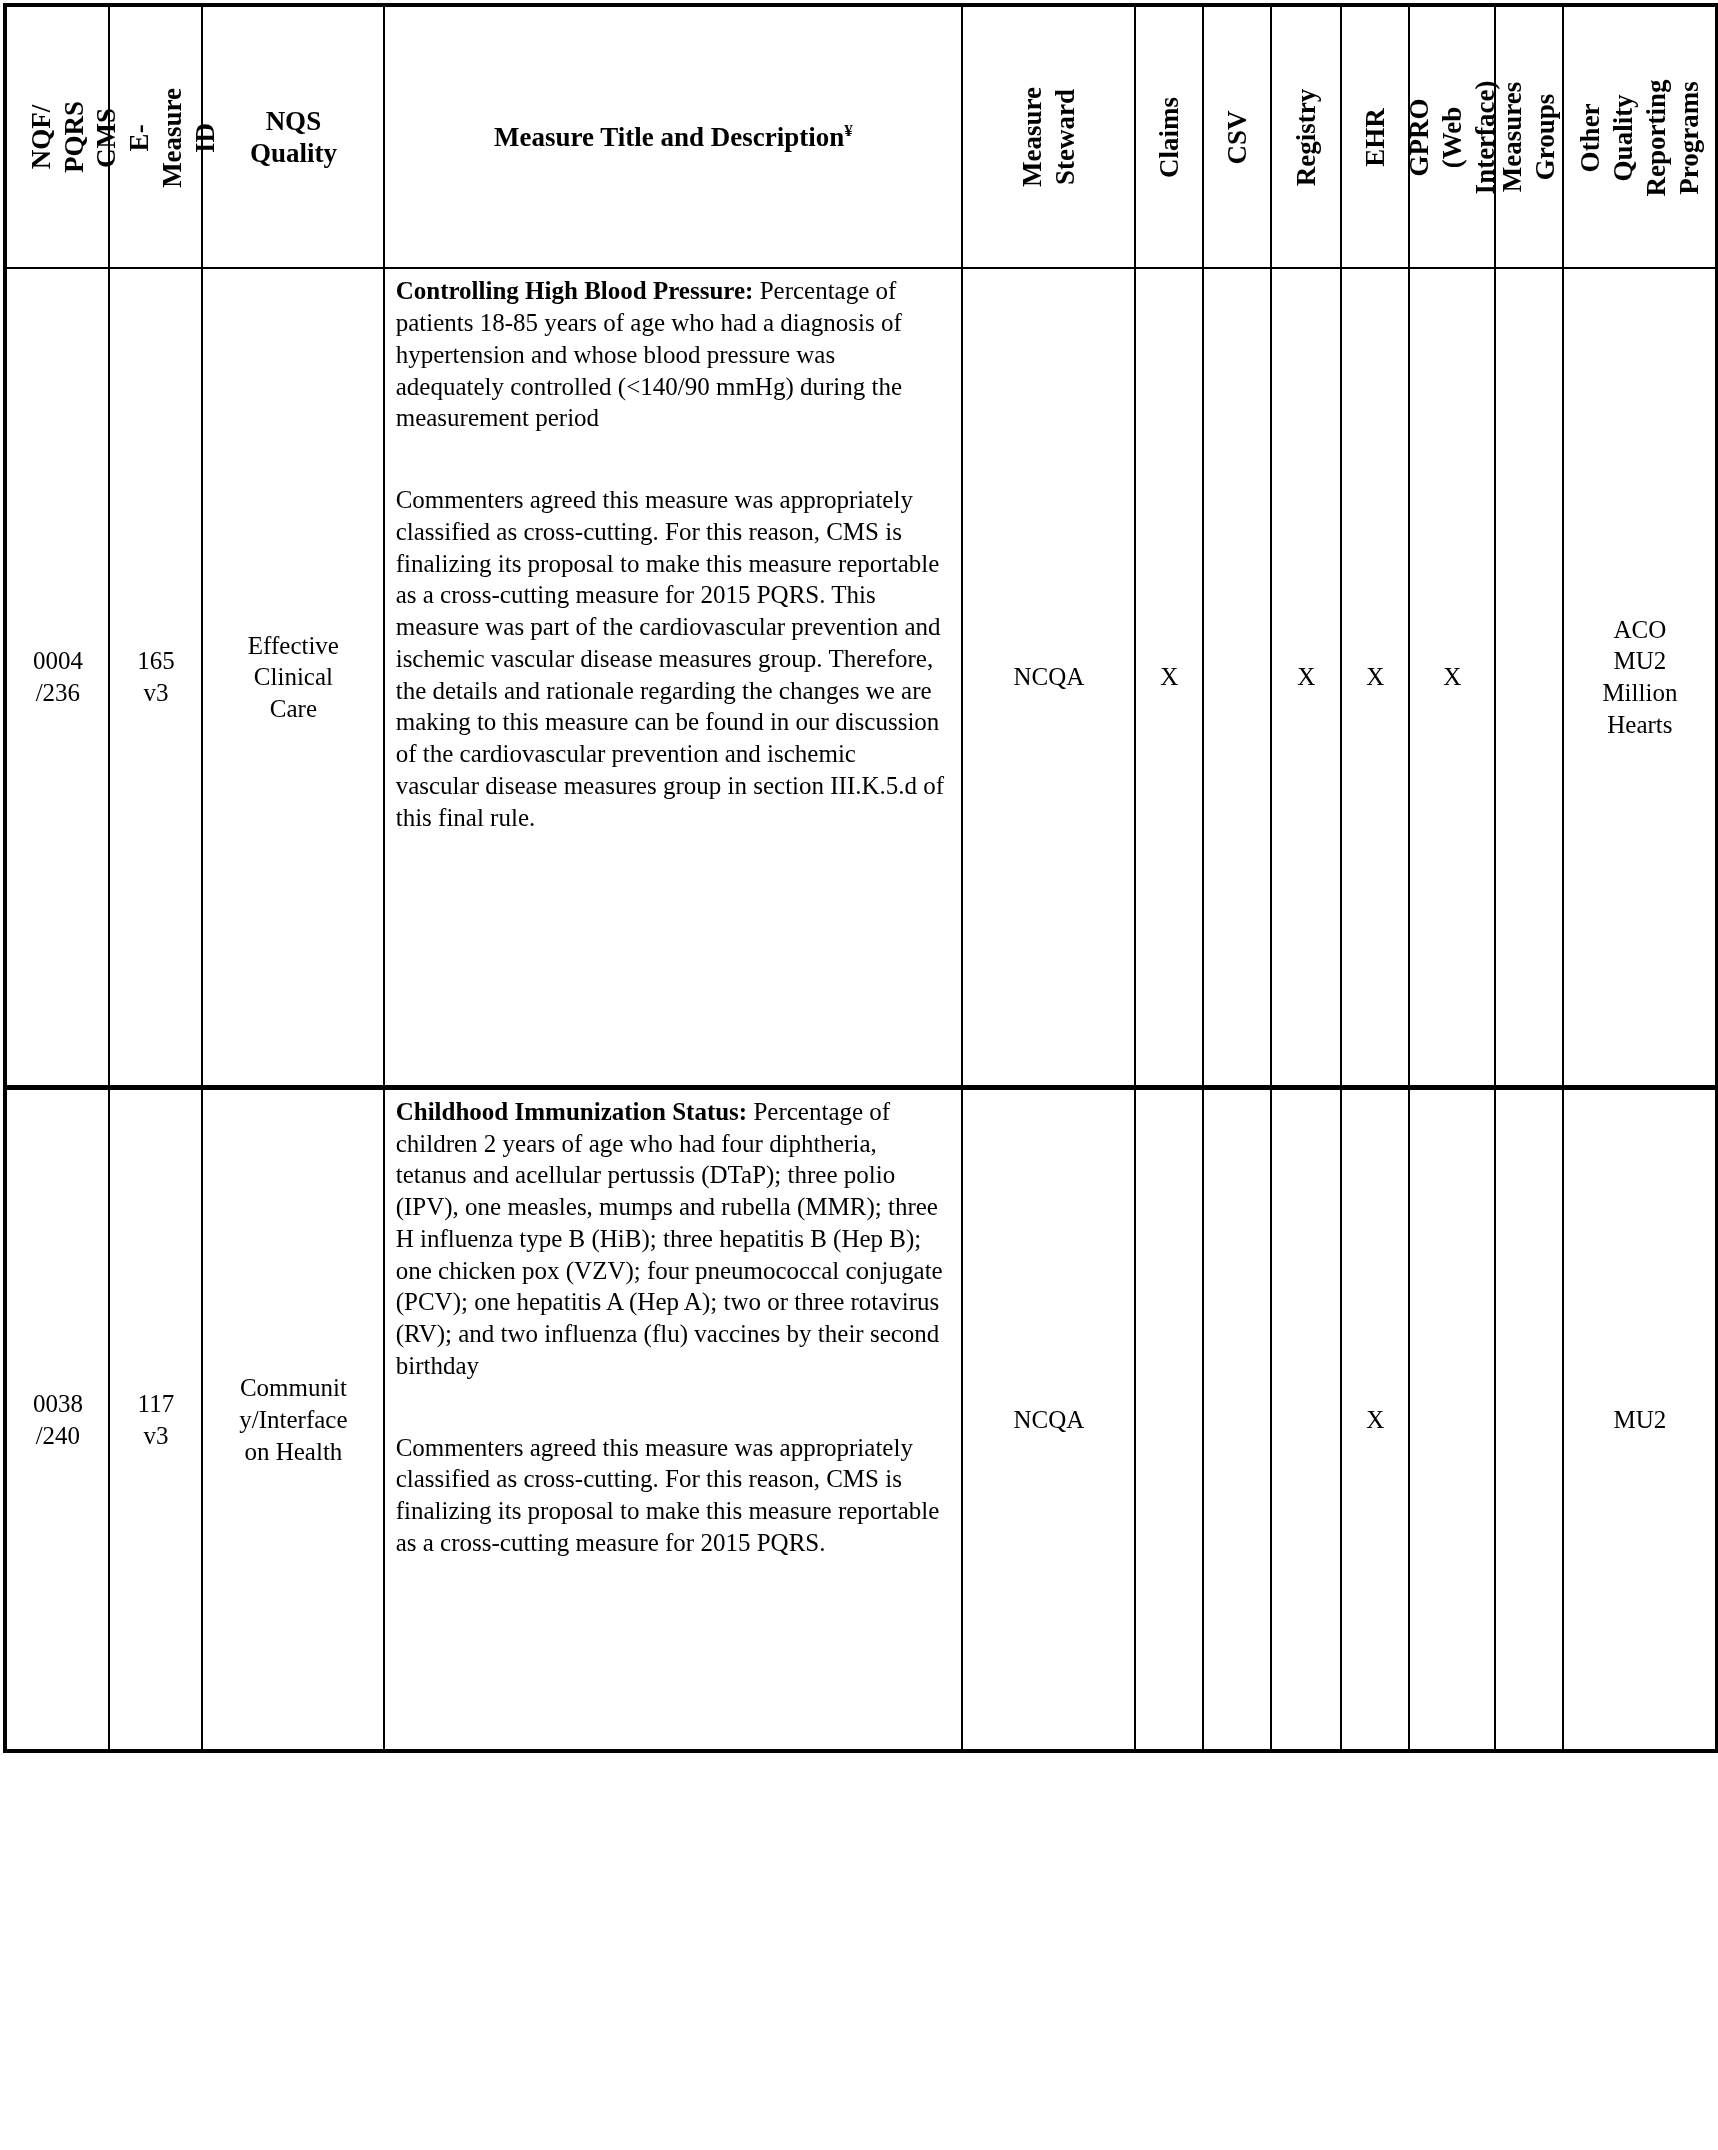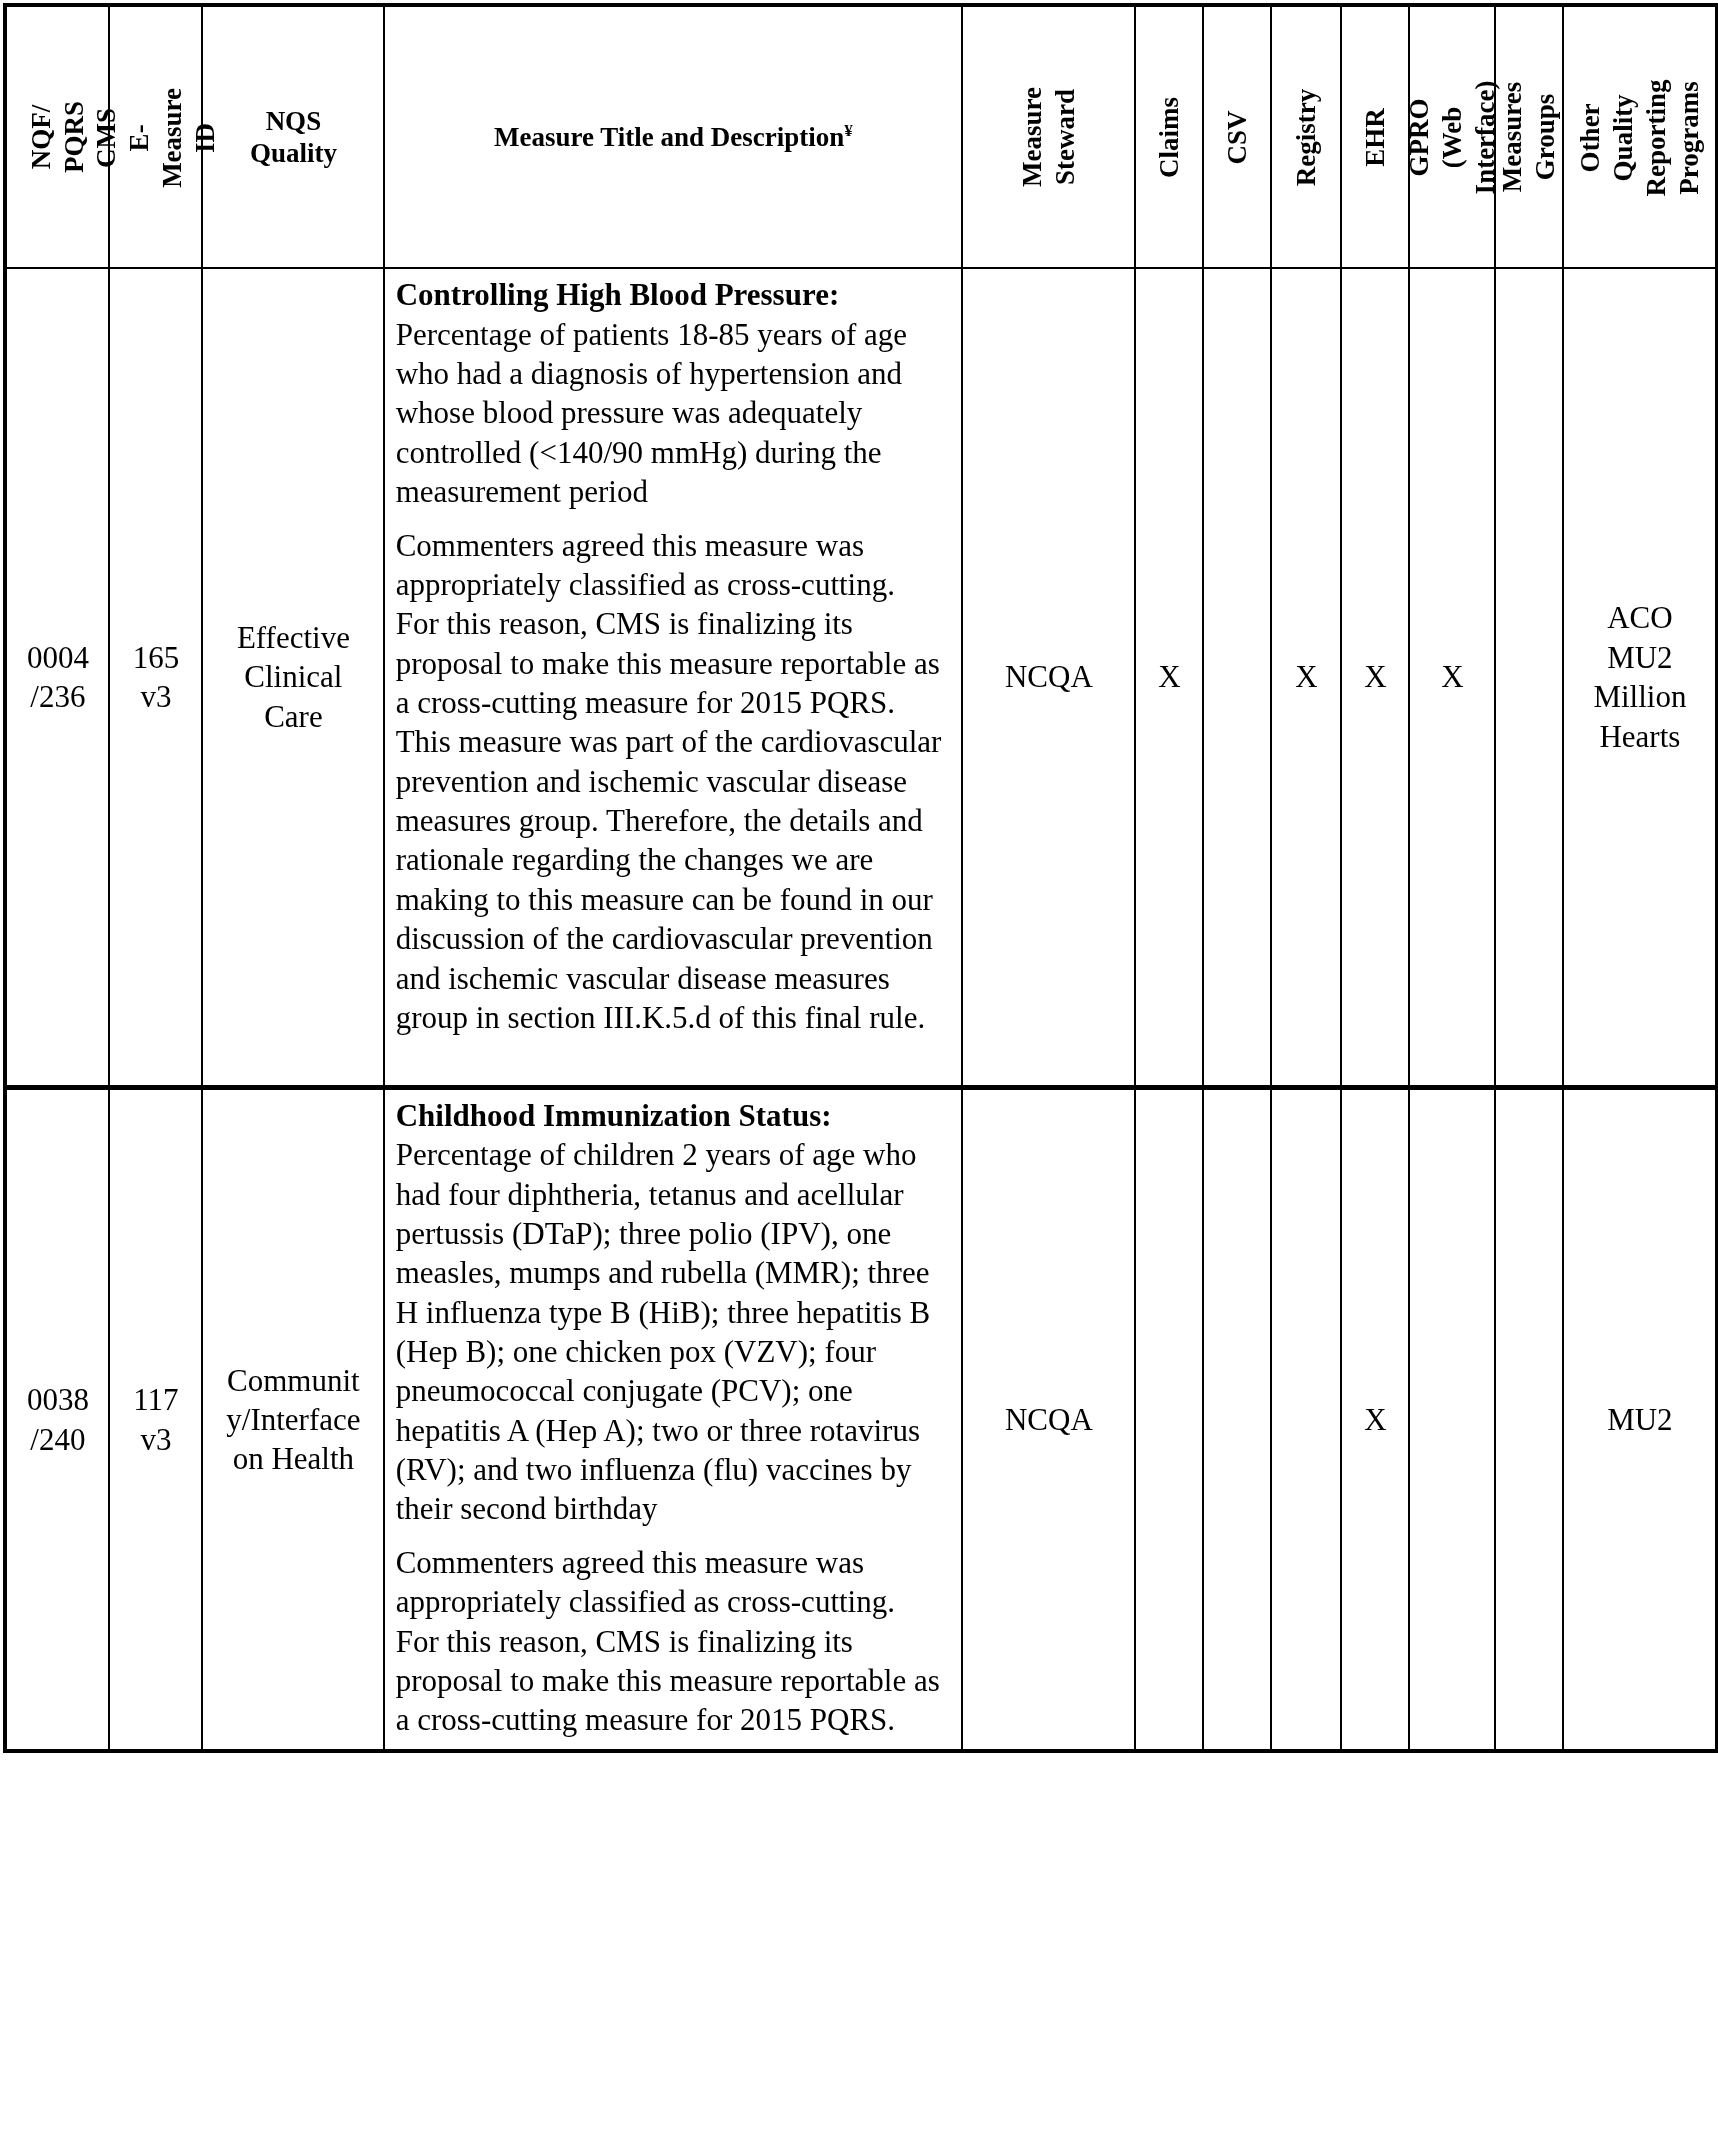--- a/index.html
+++ b/index.html
@@ -24,36 +24,36 @@
   thead tr{height:263px;}
   thead th{
     border-bottom:5.2px solid #000;
     font-weight:bold;font-size:27px;line-height:1.2;
     vertical-align:middle;text-align:center;
     background:#fff;
   }
   tr.r1{height:819px;}
   tr.r1 td{border-bottom:5.2px solid #000;}
   tr.r2{height:664px;}
-  td{font-size:31px;line-height:1.27;vertical-align:middle;text-align:center;}
+  td{font-size:25px;line-height:1.27;vertical-align:middle;text-align:center;}
   .prewrap{white-space:pre-line;}
   
   .vwrap{display:flex;align-items:center;justify-content:center;height:253px;overflow:visible;}
   .vtext{
     transform:rotate(-90deg);
     white-space:pre-line;text-align:center;
     width:max-content;line-height:1.22;
   }
   
   td.desc{
     vertical-align:top;text-align:left;
     padding:6px 17px 6px 10.3px;
   }
   td.desc p{margin:0;}
-  td.desc p.comment{margin-top:14px;}
+  td.desc p.comment{margin-top:50px;}
   sup.fn{font-size:17px;line-height:0;vertical-align:super;}
 </style>
 </head>
 <body>
 
 <div class="page">
   <table class="measures">
     <colgroup>
       <col style="width:104px">
         <col style="width:93px">

